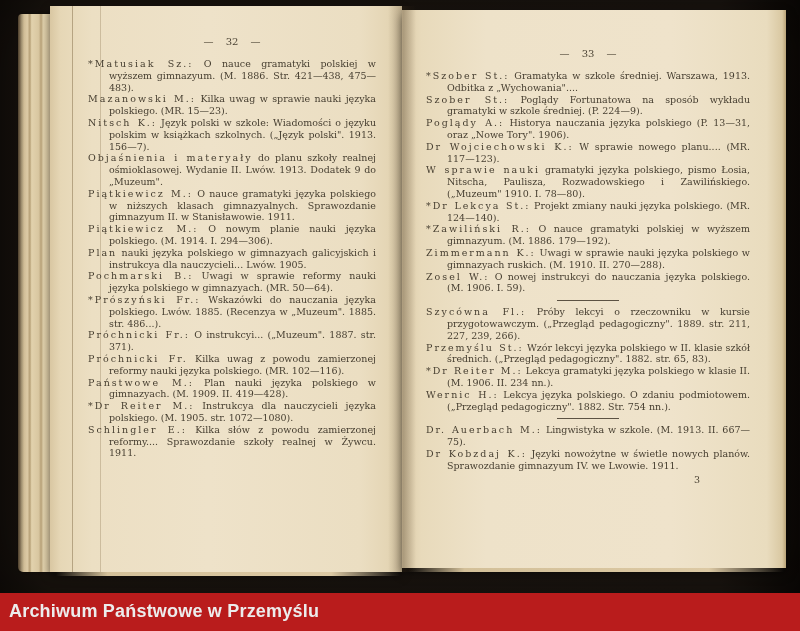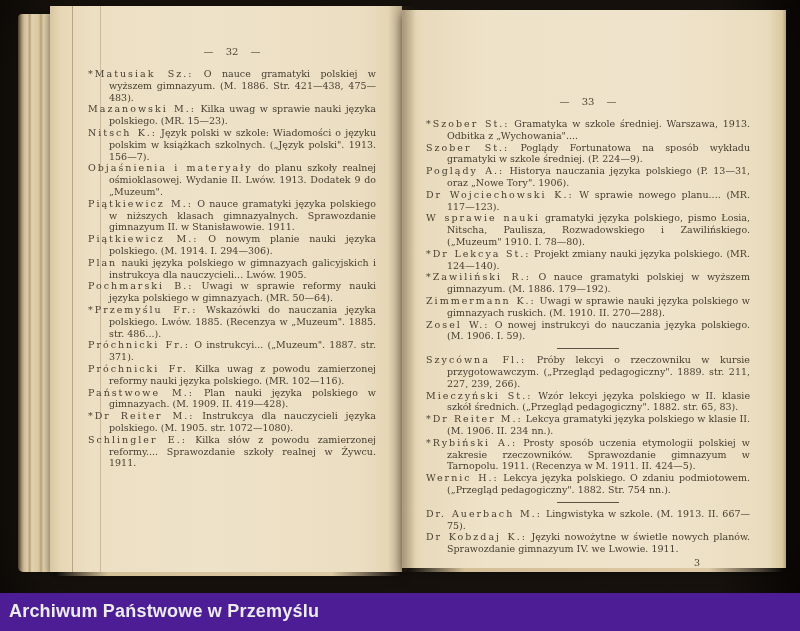--- a/index.html
+++ b/index.html
@@ -45,22 +45,22 @@
   .right-page .bottom-edge, .left-page .bottom-edge{
     position:absolute;left:6px;right:2px;bottom:-4px;height:4px;
     background:linear-gradient(90deg,rgba(214,195,155,0) 0%,#d3c099 15%,#dcc9a4 80%,rgba(214,195,155,0) 100%);
   }
   .gutter{
     position:absolute;left:388px;top:6px;width:28px;height:566px;
     background:linear-gradient(90deg,rgba(80,62,38,0) 0%,rgba(80,62,38,.22) 40%,rgba(58,44,26,.30) 55%,rgba(80,62,38,0) 100%);
   }
   
   .page-text{position:absolute;color:#463e30;}
-  .page-text.left{left:88px;top:46px;width:288px;}
-  .page-text.right{left:426px;top:48px;width:324px;margin-top:48px;}
+  .page-text.left{left:88px;top:36px;width:288px;}
+  .page-text.right{left:426px;top:48px;width:324px;}
   .page-num{
     text-align:center;
     font:10px/12px "DejaVu Serif", serif;
     word-spacing:9px;
     margin:0 0 10px 0;
     color:#4c4435;
   }
   .entry{
     margin:0;
     padding-left:21px;
@@ -77,21 +77,21 @@
   .signature{
     text-align:right;
     padding-right:50px;
     margin-top:2px;
     font:9.5px/12px "DejaVu Serif", serif;
     color:#4c4435;
   }
   
   .caption-bar{
     position:absolute;left:0;bottom:0;width:800px;height:38px;
-    background:#4c1d95;
+    background:#b91c1c;
   }
   .caption{
     position:absolute;left:9px;top:7px;
     font:bold 18px/22px "Liberation Sans", sans-serif;
     letter-spacing:.2px;
     color:#ececec;
   }
 </style>
 </head>
 <body>
@@ -114,21 +114,21 @@
     <div class="page-num">— 32 —</div>
     <div>
         <p class="entry"><span class="lead">*Matusiak Sz.:</span> O nauce gramatyki polskiej w wyższem gimnazyum. (M. 1886. Str. 421—438, 475—483).</p>
         <p class="entry"><span class="lead">Mazanowski M.:</span> Kilka uwag w sprawie nauki języka polskiego. (MR. 15—23).</p>
         <p class="entry"><span class="lead">Nitsch K.:</span> Język polski w szkole: Wiadomości o języku polskim w książkach szkolnych. („Język polski". 1913. 156—7).</p>
         <p class="entry"><span class="lead">Objaśnienia i materyały</span> do planu szkoły realnej ośmioklasowej. Wydanie II. Lwów. 1913. Dodatek 9 do „Muzeum".</p>
         <p class="entry"><span class="lead">Piątkiewicz M.:</span> O nauce gramatyki języka polskiego w niższych klasach gimnazyalnych. Sprawozdanie gimnazyum II. w Stanisławowie. 1911.</p>
         <p class="entry"><span class="lead">Piątkiewicz M.:</span> O nowym planie nauki języka polskiego. (M. 1914. I. 294—306).</p>
         <p class="entry"><span class="lead">Plan</span> nauki języka polskiego w gimnazyach galicyjskich i instrukcya dla nauczycieli... Lwów. 1905.</p>
         <p class="entry"><span class="lead">Pochmarski B.:</span> Uwagi w sprawie reformy nauki języka polskiego w gimnazyach. (MR. 50—64).</p>
-        <p class="entry"><span class="lead">*Przemyślu Fr.:</span> Wskazówki do nauczania języka polskiego. Lwów. 1885. (Recenzya w „Muzeum". 1885. str. 486...).</p>
+        <p class="entry"><span class="lead">*Prószyński Fr.:</span> Wskazówki do nauczania języka polskiego. Lwów. 1885. (Recenzya w „Muzeum". 1885. str. 486...).</p>
         <p class="entry"><span class="lead">Próchnicki Fr.:</span> O instrukcyi... („Muzeum". 1887. str. 371).</p>
         <p class="entry"><span class="lead">Próchnicki Fr.</span> Kilka uwag z powodu zamierzonej reformy nauki języka polskiego. (MR. 102—116).</p>
         <p class="entry"><span class="lead">Państwowe M.:</span> Plan nauki języka polskiego w gimnazyach. (M. 1909. II. 419—428).</p>
         <p class="entry"><span class="lead">*Dr Reiter M.:</span> Instrukcya dla nauczycieli języka polskiego. (M. 1905. str. 1072—1080).</p>
         <p class="entry"><span class="lead">Schlingler E.:</span> Kilka słów z powodu zamierzonej reformy.... Sprawozdanie szkoły realnej w Żywcu. 1911.</p>
       </div>
   </div>
 
   <div class="page-text right">
     <div class="page-num">— 33 —</div>
@@ -139,23 +139,22 @@
         <p class="entry"><span class="lead">Dr Wojciechowski K.:</span> W sprawie nowego planu.... (MR. 117—123).</p>
         <p class="entry"><span class="lead">W sprawie nauki</span> gramatyki języka polskiego, pismo Łosia, Nitscha, Paulisza, Rozwadowskiego i Zawilińskiego. („Muzeum" 1910. I. 78—80).</p>
         <p class="entry"><span class="lead">*Dr Lekcya St.:</span> Projekt zmiany nauki języka polskiego. (MR. 124—140).</p>
         <p class="entry"><span class="lead">*Zawiliński R.:</span> O nauce gramatyki polskiej w wyższem gimnazyum. (M. 1886. 179—192).</p>
         <p class="entry"><span class="lead">Zimmermann K.:</span> Uwagi w sprawie nauki języka polskiego w gimnazyach ruskich. (M. 1910. II. 270—288).</p>
         <p class="entry"><span class="lead">Zosel W.:</span> O nowej instrukcyi do nauczania języka polskiego. (M. 1906. I. 59).</p>
       </div>
     <div class="rule"></div>
     <div>
         <p class="entry"><span class="lead">Szycówna Fl.:</span> Próby lekcyi o rzeczowniku w kursie przygotowawczym. („Przegląd pedagogiczny". 1889. str. 211, 227, 239, 266).</p>
-        <p class="entry"><span class="lead">Mieczyński St.:</span> Wzór lekcyi języka polskiego w II. klasie szkół średnich. („Przegląd pedagogiczny". 1882. str. 65, 83).</p>
+        <p class="entry"><span class="lead">Przemyślu St.:</span> Wzór lekcyi języka polskiego w II. klasie szkół średnich. („Przegląd pedagogiczny". 1882. str. 65, 83).</p>
         <p class="entry"><span class="lead">*Dr Reiter M.:</span> Lekcya gramatyki języka polskiego w klasie II. (M. 1906. II. 234 nn.).</p>
-        <p class="entry"><span class="lead">*Rybiński A.:</span> Prosty sposób uczenia etymologii polskiej w zakresie rzeczowników. Sprawozdanie gimnazyum w Tarnopolu. 1911. (Recenzya w M. 1911. II. 424—5).</p>
         <p class="entry"><span class="lead">Wernic H.:</span> Lekcya języka polskiego. O zdaniu podmiotowem. („Przegląd pedagogiczny". 1882. Str. 754 nn.).</p>
       </div>
     <div class="rule"></div>
     <div>
         <p class="entry"><span class="lead">Dr. Auerbach M.:</span> Lingwistyka w szkole. (M. 1913. II. 667—75).</p>
         <p class="entry"><span class="lead">Dr Kobzdaj K.:</span> Języki nowożytne w świetle nowych planów. Sprawozdanie gimnazyum IV. we Lwowie. 1911.</p>
       </div>
     <div class="signature">3</div>
   </div>
 

